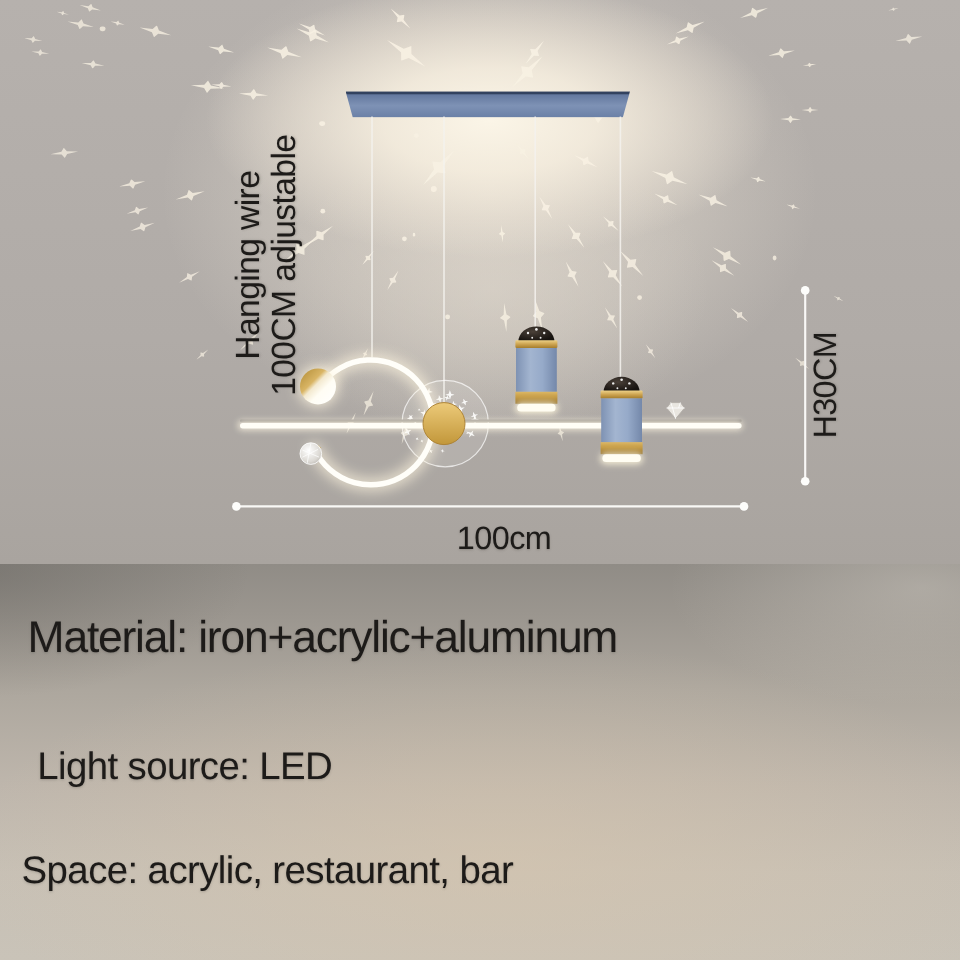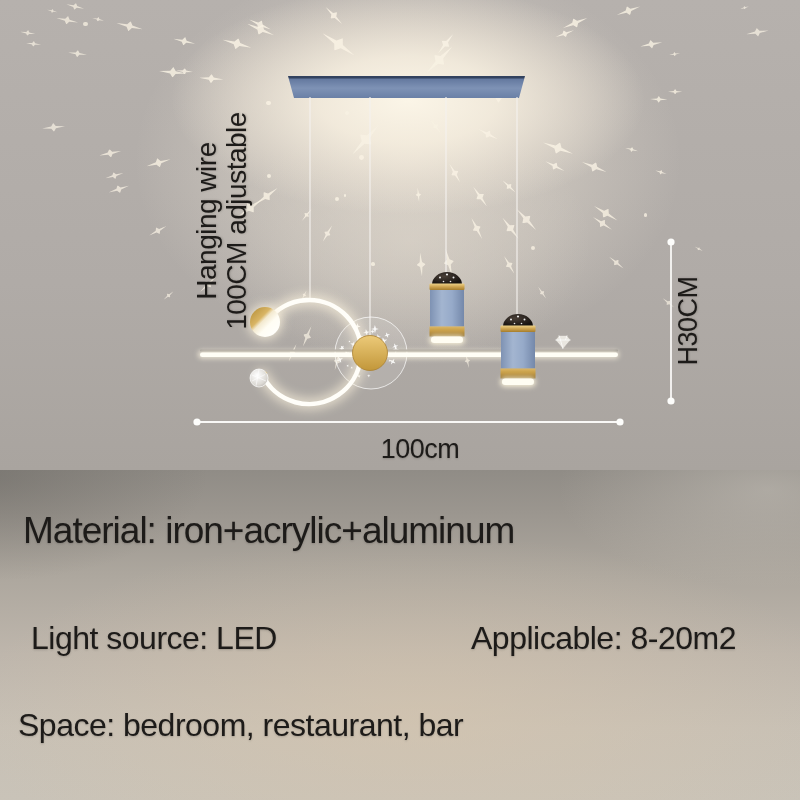--- a/index.html
+++ b/index.html
@@ -336,16 +336,15 @@
       <span>Hanging wire</span>
       <span>100CM adjustable</span>
     </div>
     <div class="anno width-label">100cm</div>
     <div class="anno height-label">H30CM</div>
   </div>
 
   <div class="info-band">
     <div class="spec spec-light-source">Light source: LED</div>
     <div class="spec spec-material">Material: iron+acrylic+aluminum</div>
-    <div class="spec spec-applicable">Applicable: 8-20m2</div>
-    <div class="spec spec-space">Space: bedroom, restaurant, bar</div>
+    <div class="spec spec-space">Space: acrylic, restaurant, bar</div>
   </div>
 </div>
 
 </body></html>

